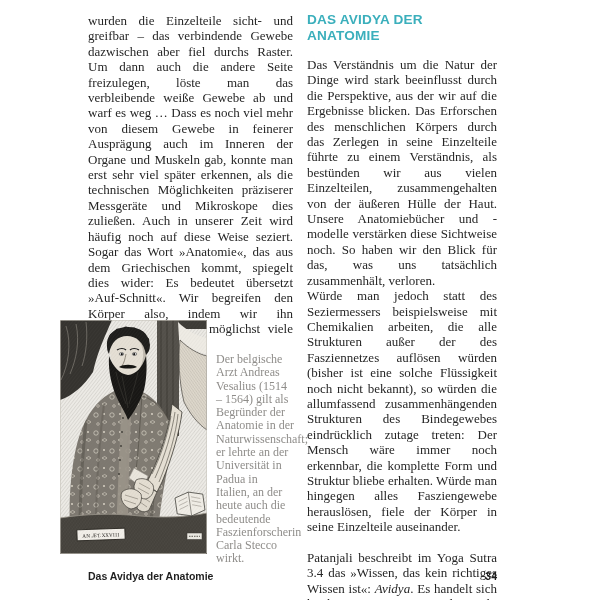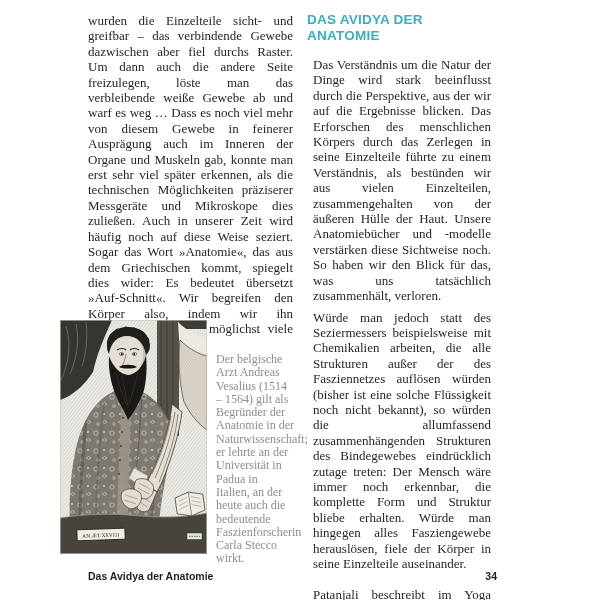--- a/index.html
+++ b/index.html
@@ -12,21 +12,21 @@
   .col-right{left:307px;width:190px;top:12px;}
   .body-text{
     font-size:13px;line-height:15.4px;text-align:justify;margin:0;
     hyphens:auto;-webkit-hyphens:auto;color:#262626;
   }
   .col-right h1{
     font-family:"Liberation Sans","DejaVu Sans",sans-serif;
     font-size:13.6px;font-weight:700;letter-spacing:.2px;
     color:var(--accent,#3bafbc);margin:0 0 13px 0;line-height:16px;
   }
-  .col-right p{margin:6px;}
+  .col-right p{margin:0;}
   .col-right p.spaced{margin-top:15.4px;}
   .figure{
     position:absolute;left:60px;top:320px;width:237px;display:flex;
   }
   .engraving{width:147px;height:234px;flex:0 0 147px;}
   .figure figcaption{
     margin-left:9px;padding-top:33px;width:78px;
     font-size:12px;line-height:13.3px;color:#8f8d8a;text-align:left;
   }
   .footer{

